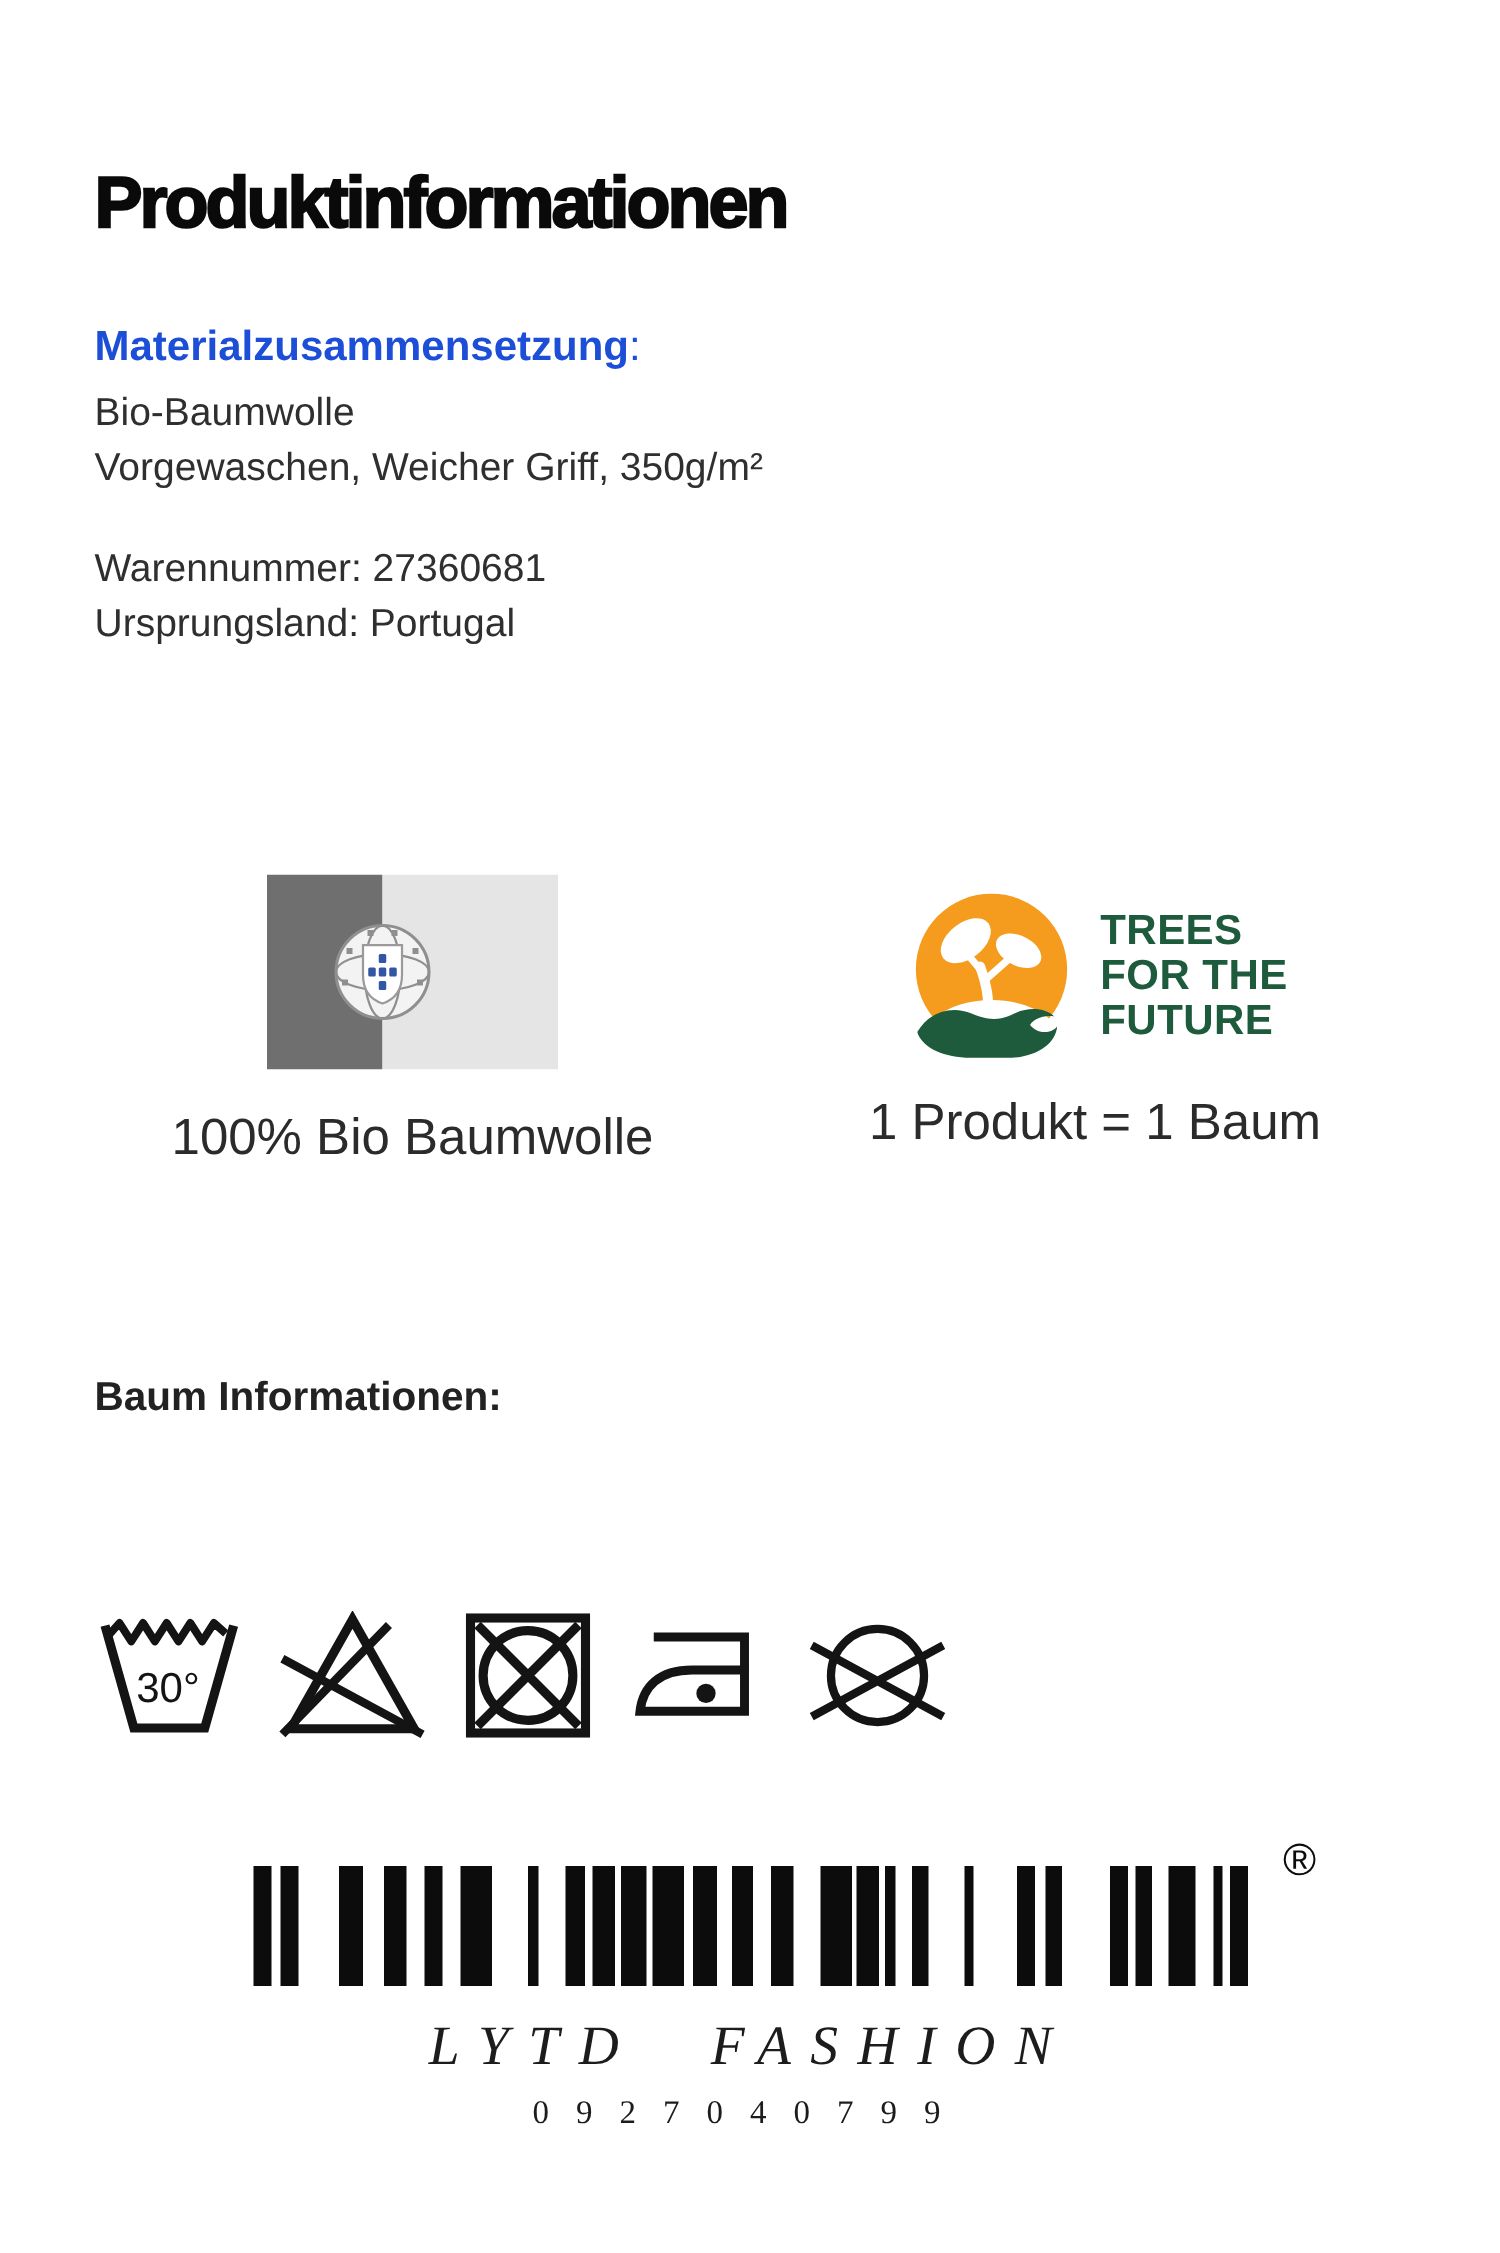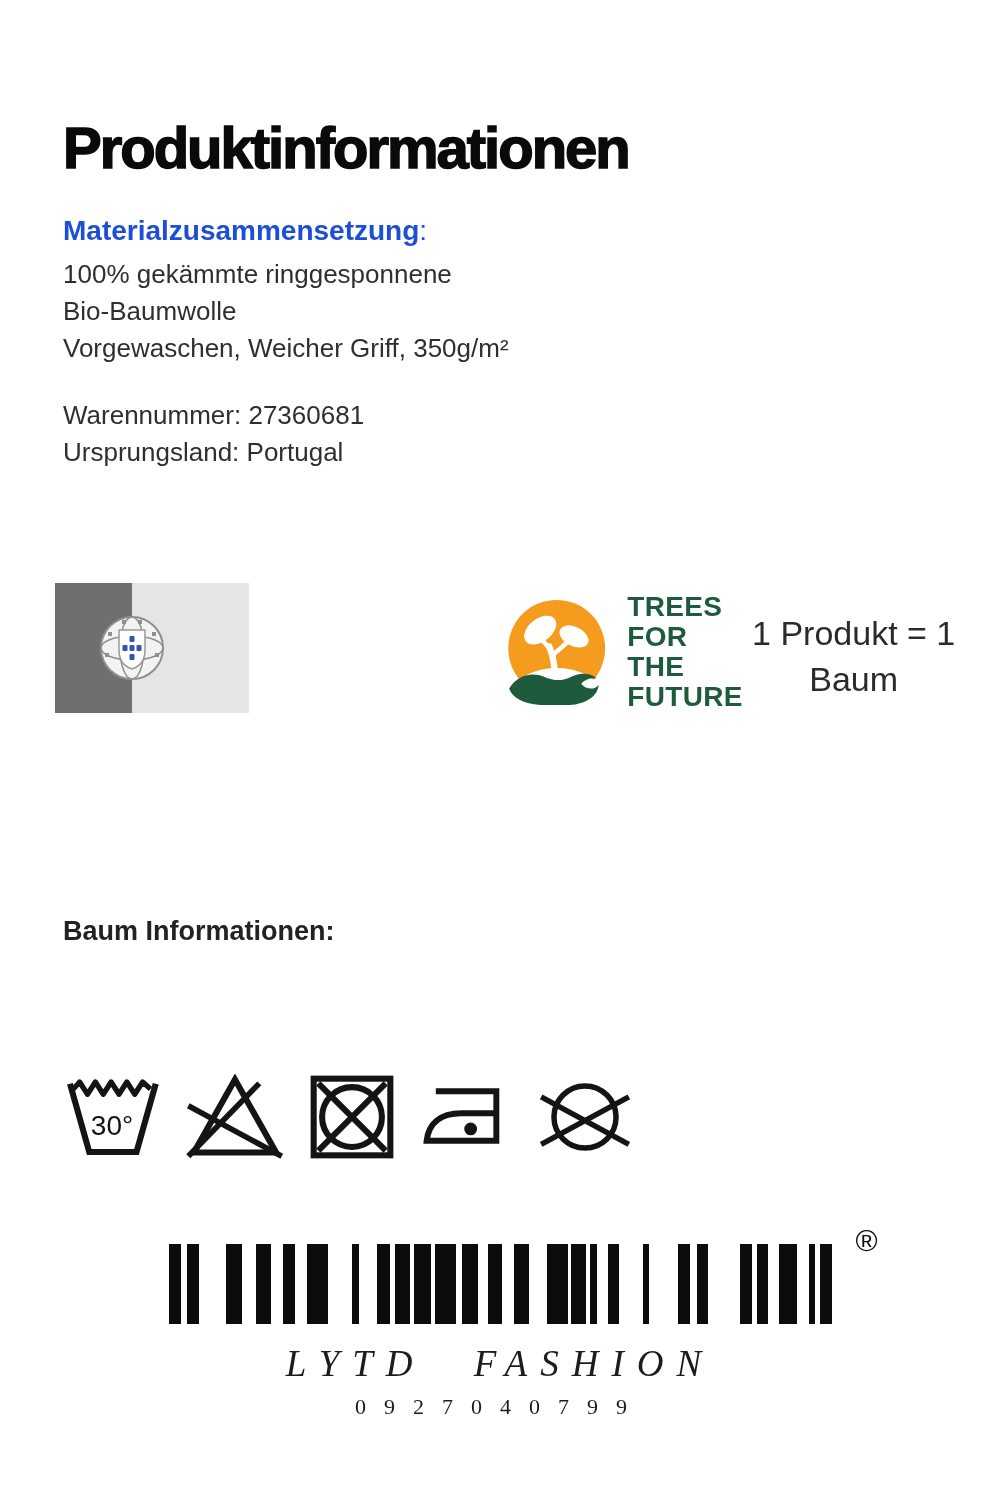--- a/index.html
+++ b/index.html
@@ -7,32 +7,32 @@
     position:relative;
     width:1000px;height:1502px;
     background:#ffffff;
     font-family:"Liberation Sans", sans-serif;
     color:#2f2f2f;
     overflow:hidden;
   }
   
   .title{
     position:absolute;left:63px;top:80px;
-    font-size:58px;font-weight:900;color:#0a0a0a;
+    font-size:48px;font-weight:900;color:#0a0a0a;
     letter-spacing:-2px;line-height:1;
     -webkit-text-stroke:1.5px #0a0a0a;
   }
   
   .material{position:absolute;left:63px;top:214px;font-size:26px;line-height:37px;}
   .material .head{font-size:28px;line-height:34px;margin-bottom:8px;color:#1d4ed8;}
   .material .head b{font-weight:800;}
   .material .gap{height:30px;}
   
   .badges{position:absolute;left:0;top:583px;width:1000px;display:flex;}
-  .badge-col{display:flex;flex-direction:row;align-items:center;}
+  .badge-col{display:flex;flex-direction:column;align-items:center;}
   .badge-col.left{width:440px;margin-left:55px;}
   .badge-col.right{width:460px;margin-left:5px;}
   .flag{width:194px;height:130px;display:block;}
   .badge-caption{
     margin-top:22px;text-align:center;
     font-size:34px;line-height:46px;color:#2b2b2b;
   }
   .tff-logo-row{display:flex;align-items:center;margin-top:8px;}
   .tff-logo{width:118px;height:118px;display:block;}
   .tff-text{margin-left:14px;font-size:28px;font-weight:800;line-height:30px;letter-spacing:0.3px;}
@@ -69,21 +69,20 @@
 </style>
 </head>
 <body>
 
 <div class="page">
 
   <h1 class="title">Produktinformationen</h1>
 
   <div class="material">
     <div class="head"><b>Materialzusammensetzung</b><span>:</span></div>
-    <div>100% gekämmte ringgesponnene</div>
     <div>Bio-Baumwolle</div>
     <div>Vorgewaschen, Weicher Griff, 350g/m²</div>
     <div class="gap"></div>
     <div>Warennummer: 27360681</div>
     <div>Ursprungsland: Portugal</div>
   </div>
 
   <div class="badges">
 
     <div class="badge-col left">
@@ -102,20 +101,21 @@
           <rect x="23" y="5" width="4" height="4" fill="#8f8f8f"></rect>
           <path d="M-13,-18 H13 V2 C13,14 6,19 0,21 C-6,19 -13,14 -13,2 Z" fill="#ffffff" stroke="#9a9a9a" stroke-width="1.5"></path>
           <rect x="-2.5" y="-12" width="5" height="6" rx="1" fill="#3355A6"></rect>
           <rect x="-9.5" y="-3" width="5" height="6" rx="1" fill="#3355A6"></rect>
           <rect x="-2.5" y="-3" width="5" height="6" rx="1" fill="#3355A6"></rect>
           <rect x="4.5" y="-3" width="5" height="6" rx="1" fill="#3355A6"></rect>
           <rect x="-2.5" y="6" width="5" height="6" rx="1" fill="#3355A6"></rect>
         </g>
       </svg>
       <div class="badge-caption">
+        <div>100% Bio Baumwolle</div>
       </div>
     </div>
 
     <div class="badge-col right">
       <div class="tff-logo-row">
         <svg class="tff-logo" viewBox="0 0 124 124">
           <circle cx="62" cy="58" r="53" fill="#F59C1E"></circle>
           <path d="M14,102 C30,72 94,72 110,102 L110,124 L14,124 Z" fill="#ffffff"></path>
           <path d="M60,92 C60,78 59,70 54,56" fill="none" stroke="#ffffff" stroke-width="7" stroke-linecap="round"></path>
           <ellipse cx="44" cy="38" rx="20" ry="12.5" fill="#ffffff" transform="rotate(-38 44 38)"></ellipse>

